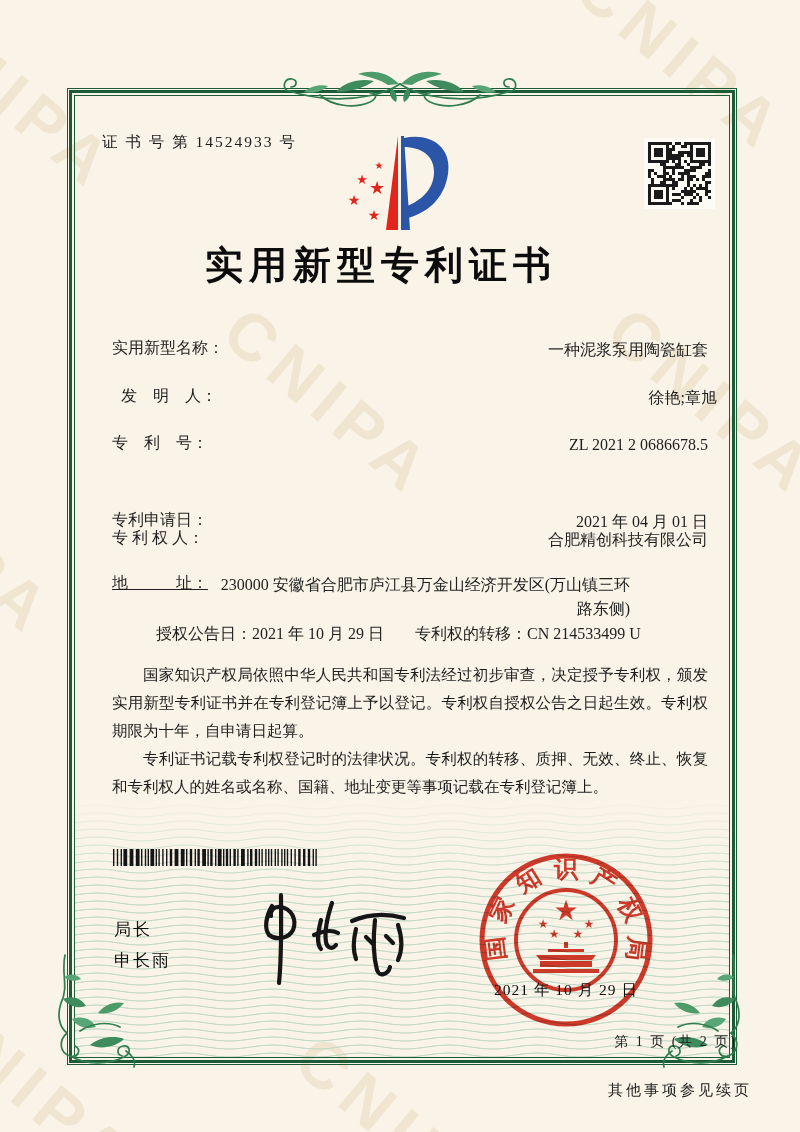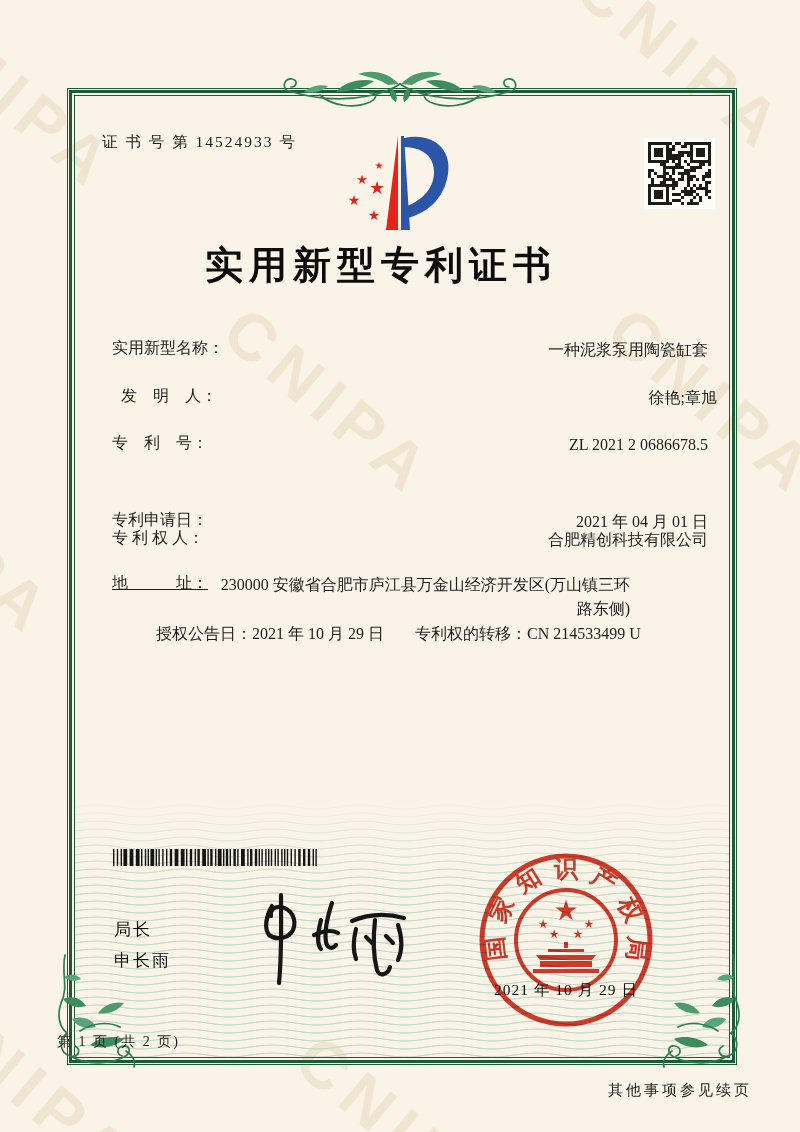--- a/index.html
+++ b/index.html
@@ -35,21 +35,21 @@
   .paras p{margin:0;text-indent:2em;}
   .barcode{position:absolute;left:113px;top:849px;z-index:4;}
   .signer{position:absolute;left:114px;top:914px;z-index:4;font-family:"Liberation Sans",sans-serif;
           font-size:17px;letter-spacing:2px;color:#111;line-height:31px;}
   .sig{position:absolute;left:226px;top:890px;z-index:4;}
   .seal-wrap{position:absolute;left:478px;top:852px;width:176px;height:176px;z-index:5;
              mix-blend-mode:multiply;opacity:.95;}
   .seal-char{font-size:24px;font-weight:bold;fill:#d03122;font-family:"Liberation Serif",serif;}
   .seal-date{position:absolute;left:478px;top:980px;width:176px;z-index:6;text-align:center;
              font-size:15.5px;letter-spacing:1px;color:#0e0e0e;}
-  .page-num{position:absolute;left:57px;top:1033px;width:670px;z-index:4;text-align:left;
+  .page-num{position:absolute;left:67px;top:1033px;width:670px;z-index:4;text-align:right;
             font-size:14px;letter-spacing:2px;color:#222;}
   .note{position:absolute;left:0;top:1081px;width:752px;z-index:4;text-align:right;
         font-size:15px;letter-spacing:3px;color:#222;}
 </style>
 </head>
 <body>
 
 <div class="page">
 
   <span class="wm" style="left:-60px;top:-14px;">CNIPA</span>
@@ -386,20 +386,24 @@
     <span class="val">合肥精创科技有限公司</span>
   </div>
   <div class="frow" style="top:573px;text-decoration:underline;">
     <span class="lab">地　　　址：</span>
     <span class="val val-addr">230000 安徽省合肥市庐江县万金山经济开发区(万山镇三环路东侧)</span>
   </div>
 
   <div class="grant" style="left:112px;top:624px;margin-left:44px;"><span>授权公告日：</span><span>2021 年 10 月 29 日</span></div>
   <div class="grant" style="left:415px;top:624px;"><span>专利权的转移：</span><span>CN 214533499 U</span></div>
 
+  <div class="paras">
+    <p>国家知识产权局依照中华人民共和国专利法经过初步审查，决定授予专利权，颁发实用新型专利证书并在专利登记簿上予以登记。专利权自授权公告之日起生效。专利权期限为十年，自申请日起算。</p>
+    <p>专利证书记载专利权登记时的法律状况。专利权的转移、质押、无效、终止、恢复和专利权人的姓名或名称、国籍、地址变更等事项记载在专利登记簿上。</p>
+  </div>
 
   <svg class="barcode" id="barcode-svg" width="207" height="17">
       <rect x="0.0" y="0" width="1.4" height="17" fill="#151515"></rect>
       <rect x="3.8" y="0" width="1.4" height="17" fill="#151515"></rect>
       <rect x="7.6" y="0" width="1.4" height="17" fill="#151515"></rect>
       <rect x="10.4" y="0" width="3.8" height="17" fill="#151515"></rect>
       <rect x="16.6" y="0" width="3.8" height="17" fill="#151515"></rect>
       <rect x="22.8" y="0" width="3.8" height="17" fill="#151515"></rect>
       <rect x="28.0" y="0" width="1.4" height="17" fill="#151515"></rect>
       <rect x="31.8" y="0" width="1.4" height="17" fill="#151515"></rect>

